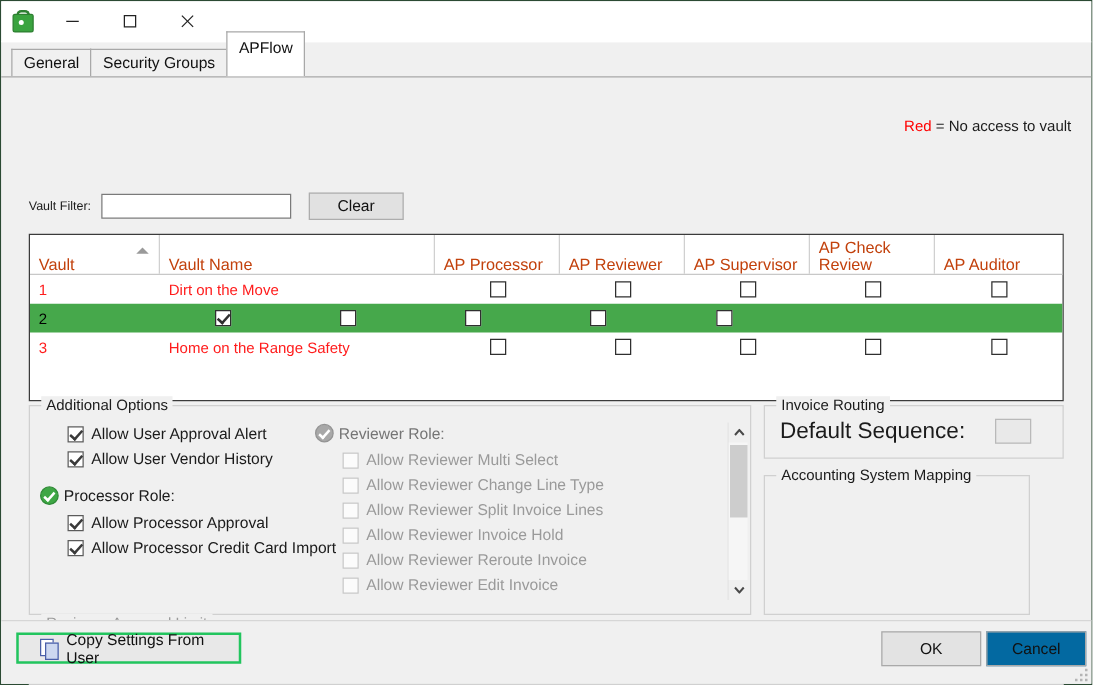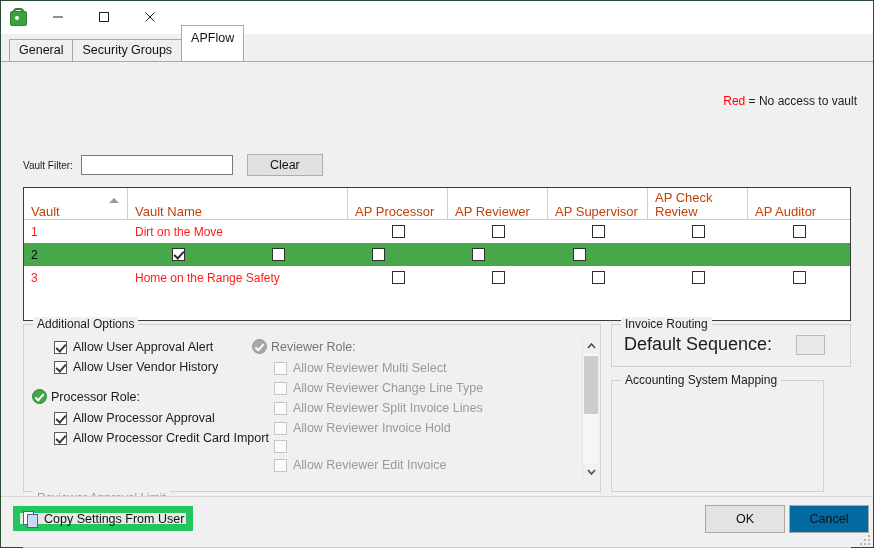--- a/index.html
+++ b/index.html
@@ -388,25 +388,25 @@
     left: 0; right: 0; bottom: 0;
     height: 50px;
     background: #f0f0f0;
     border-top: 1px solid #d6d6d6;
   }
   .copy-btn {
     position: absolute;
     left: 12px; top: 9px;
     width: 180px; height: 25px;
     display: flex; align-items: center;
-    padding-left: 3px;
+    padding-left: 17px;
     box-sizing: border-box;
     font-size: 12.5px;
     background: #e8e8e8;
-    border: 7px solid #22c55e;
+    border: 2px solid #22c55e;
     color: #111;
   }
   .copy-icon {
     width: 14px; height: 15px;
     margin-right: 7px;
     position: relative; flex: 0 0 auto;
   }
   .copy-icon .pg-back {
     position: absolute; left: 0; top: 0;
     width: 9px; height: 12px;
@@ -612,20 +612,21 @@
         <div class="opt-item dim">
           <span class="cbx"></span>
           <span>Allow Reviewer Split Invoice Lines</span>
         </div>
         <div class="opt-item dim">
           <span class="cbx"></span>
           <span>Allow Reviewer Invoice Hold</span>
         </div>
         <div class="opt-item dim">
           <span class="cbx"></span>
+          <span>Allow Reviewer Reroute Invoice</span>
         </div>
         <div class="opt-item dim">
           <span class="cbx"></span>
           <span>Allow Reviewer Edit Invoice</span>
         </div>
       </div>
 
       <div class="vscroll">
         <div class="vs-track"></div>
         <div class="vs-arrow">

